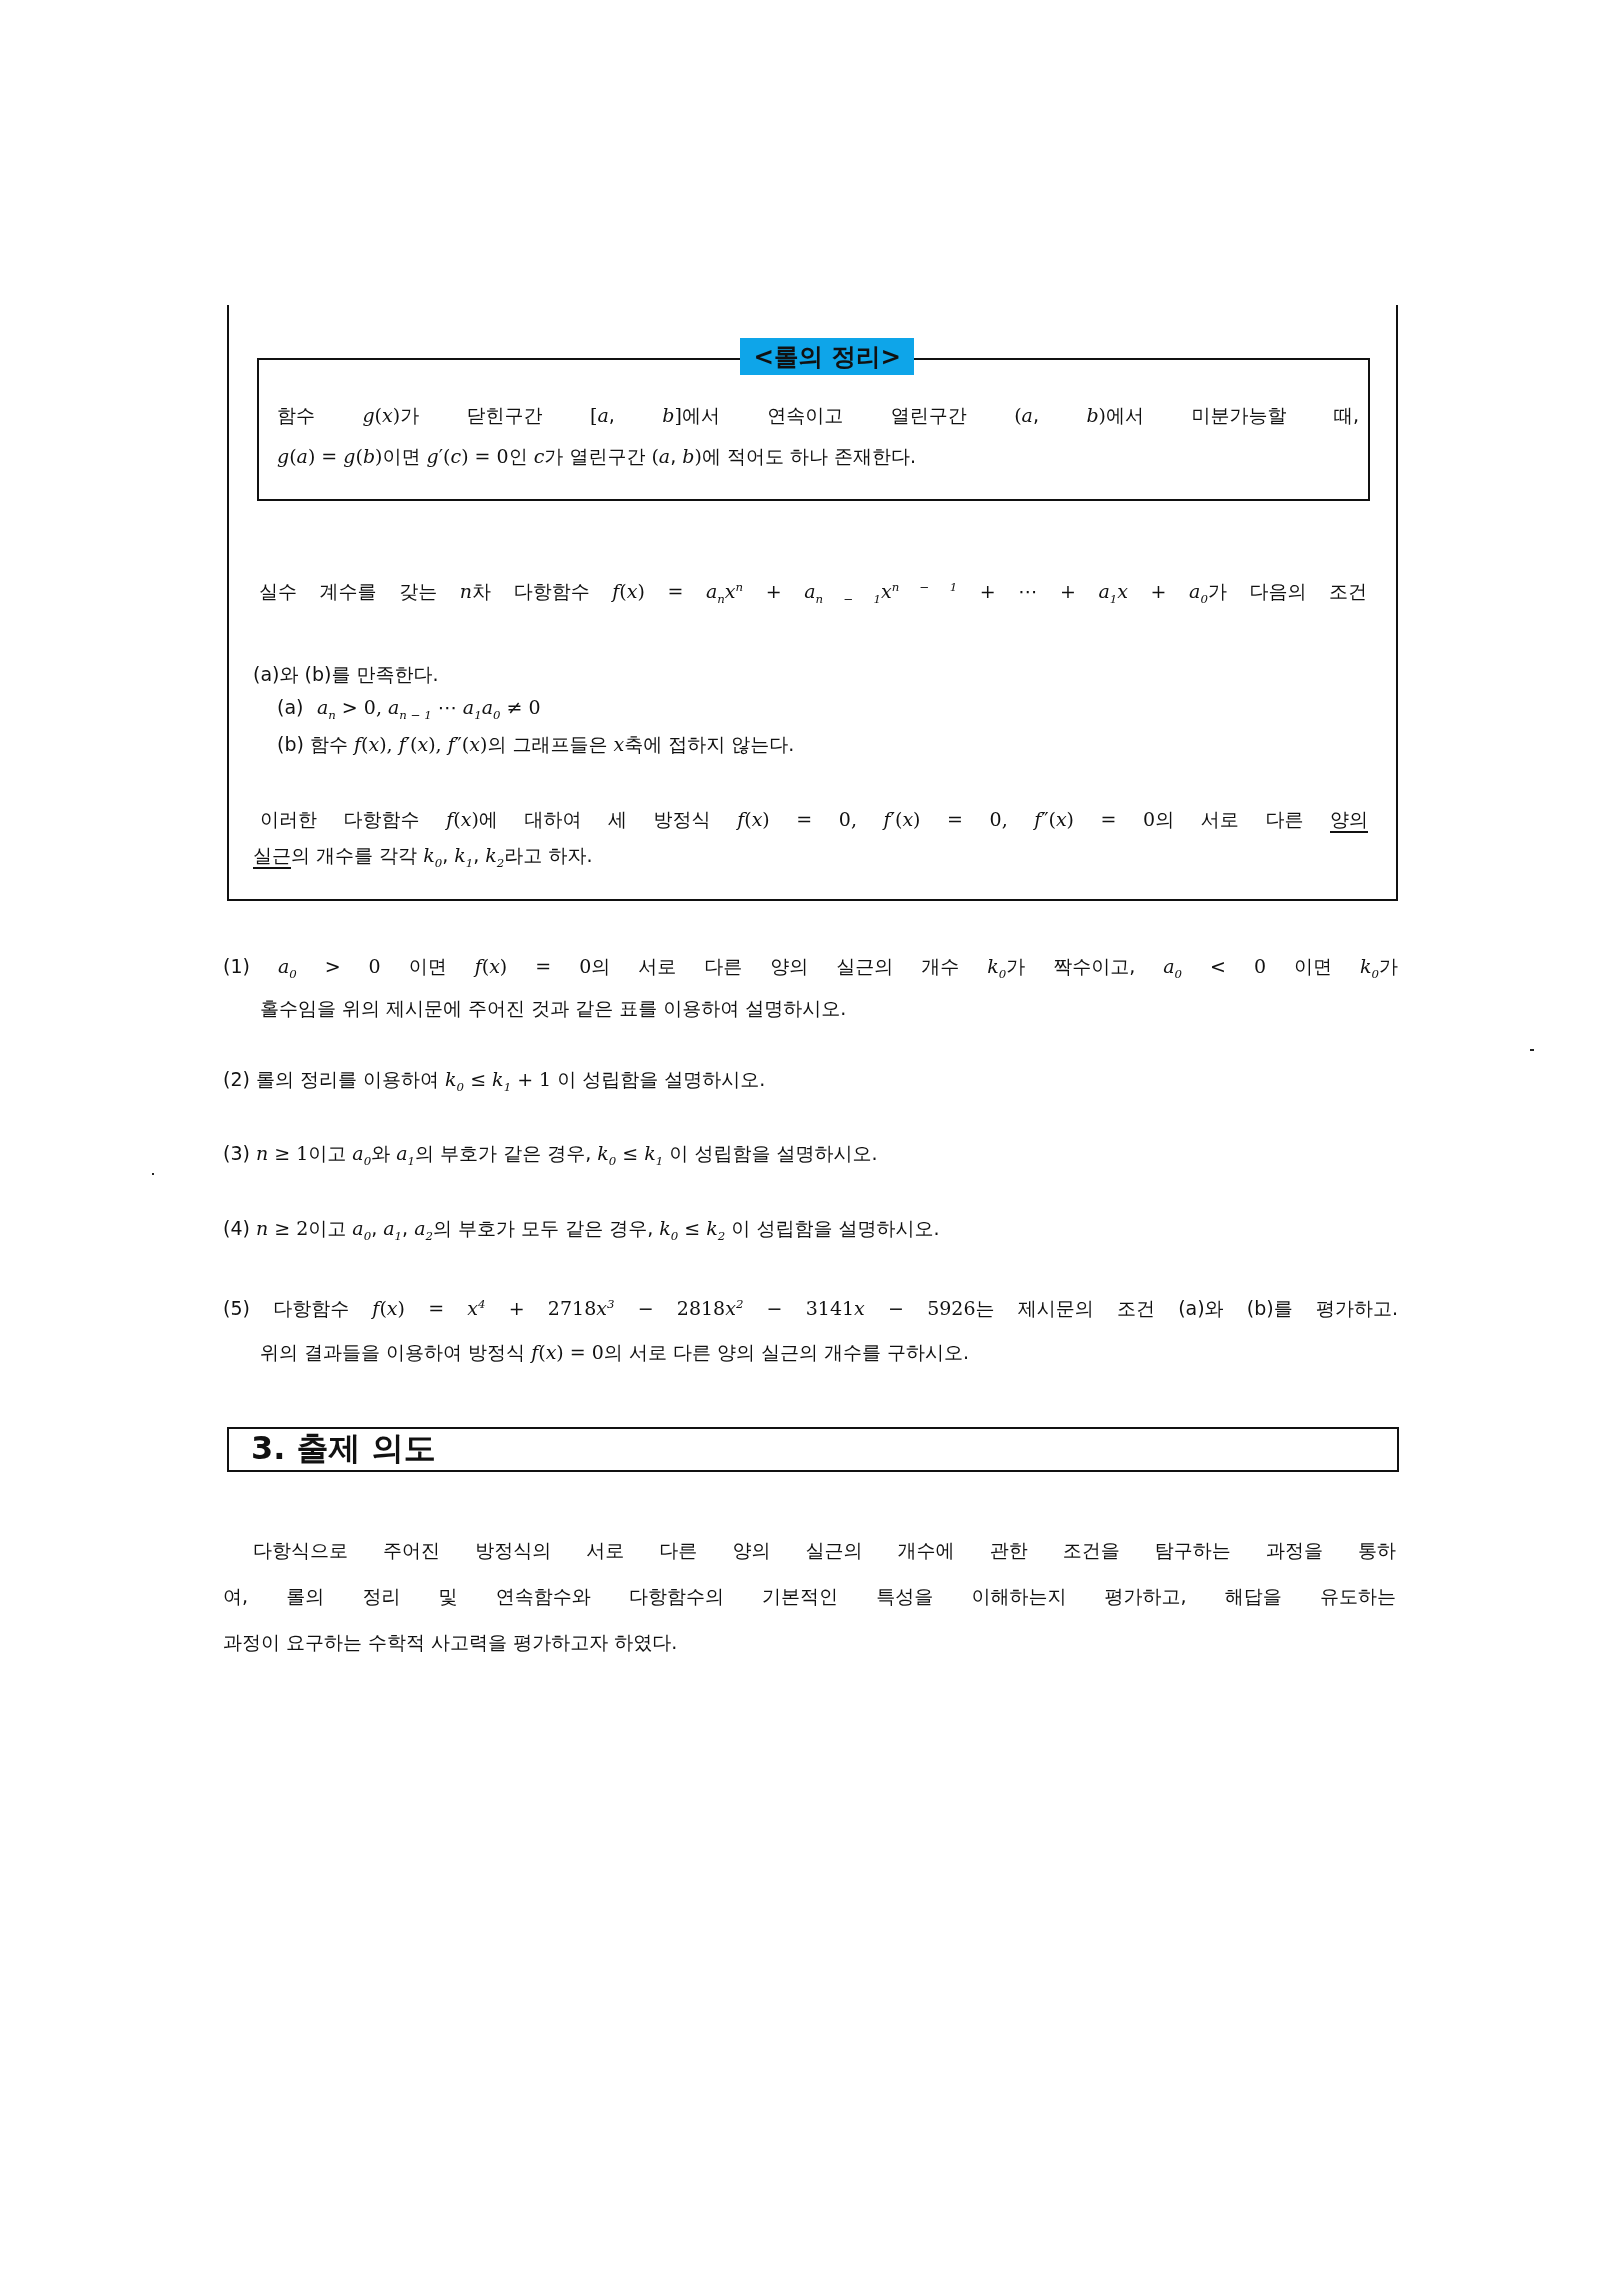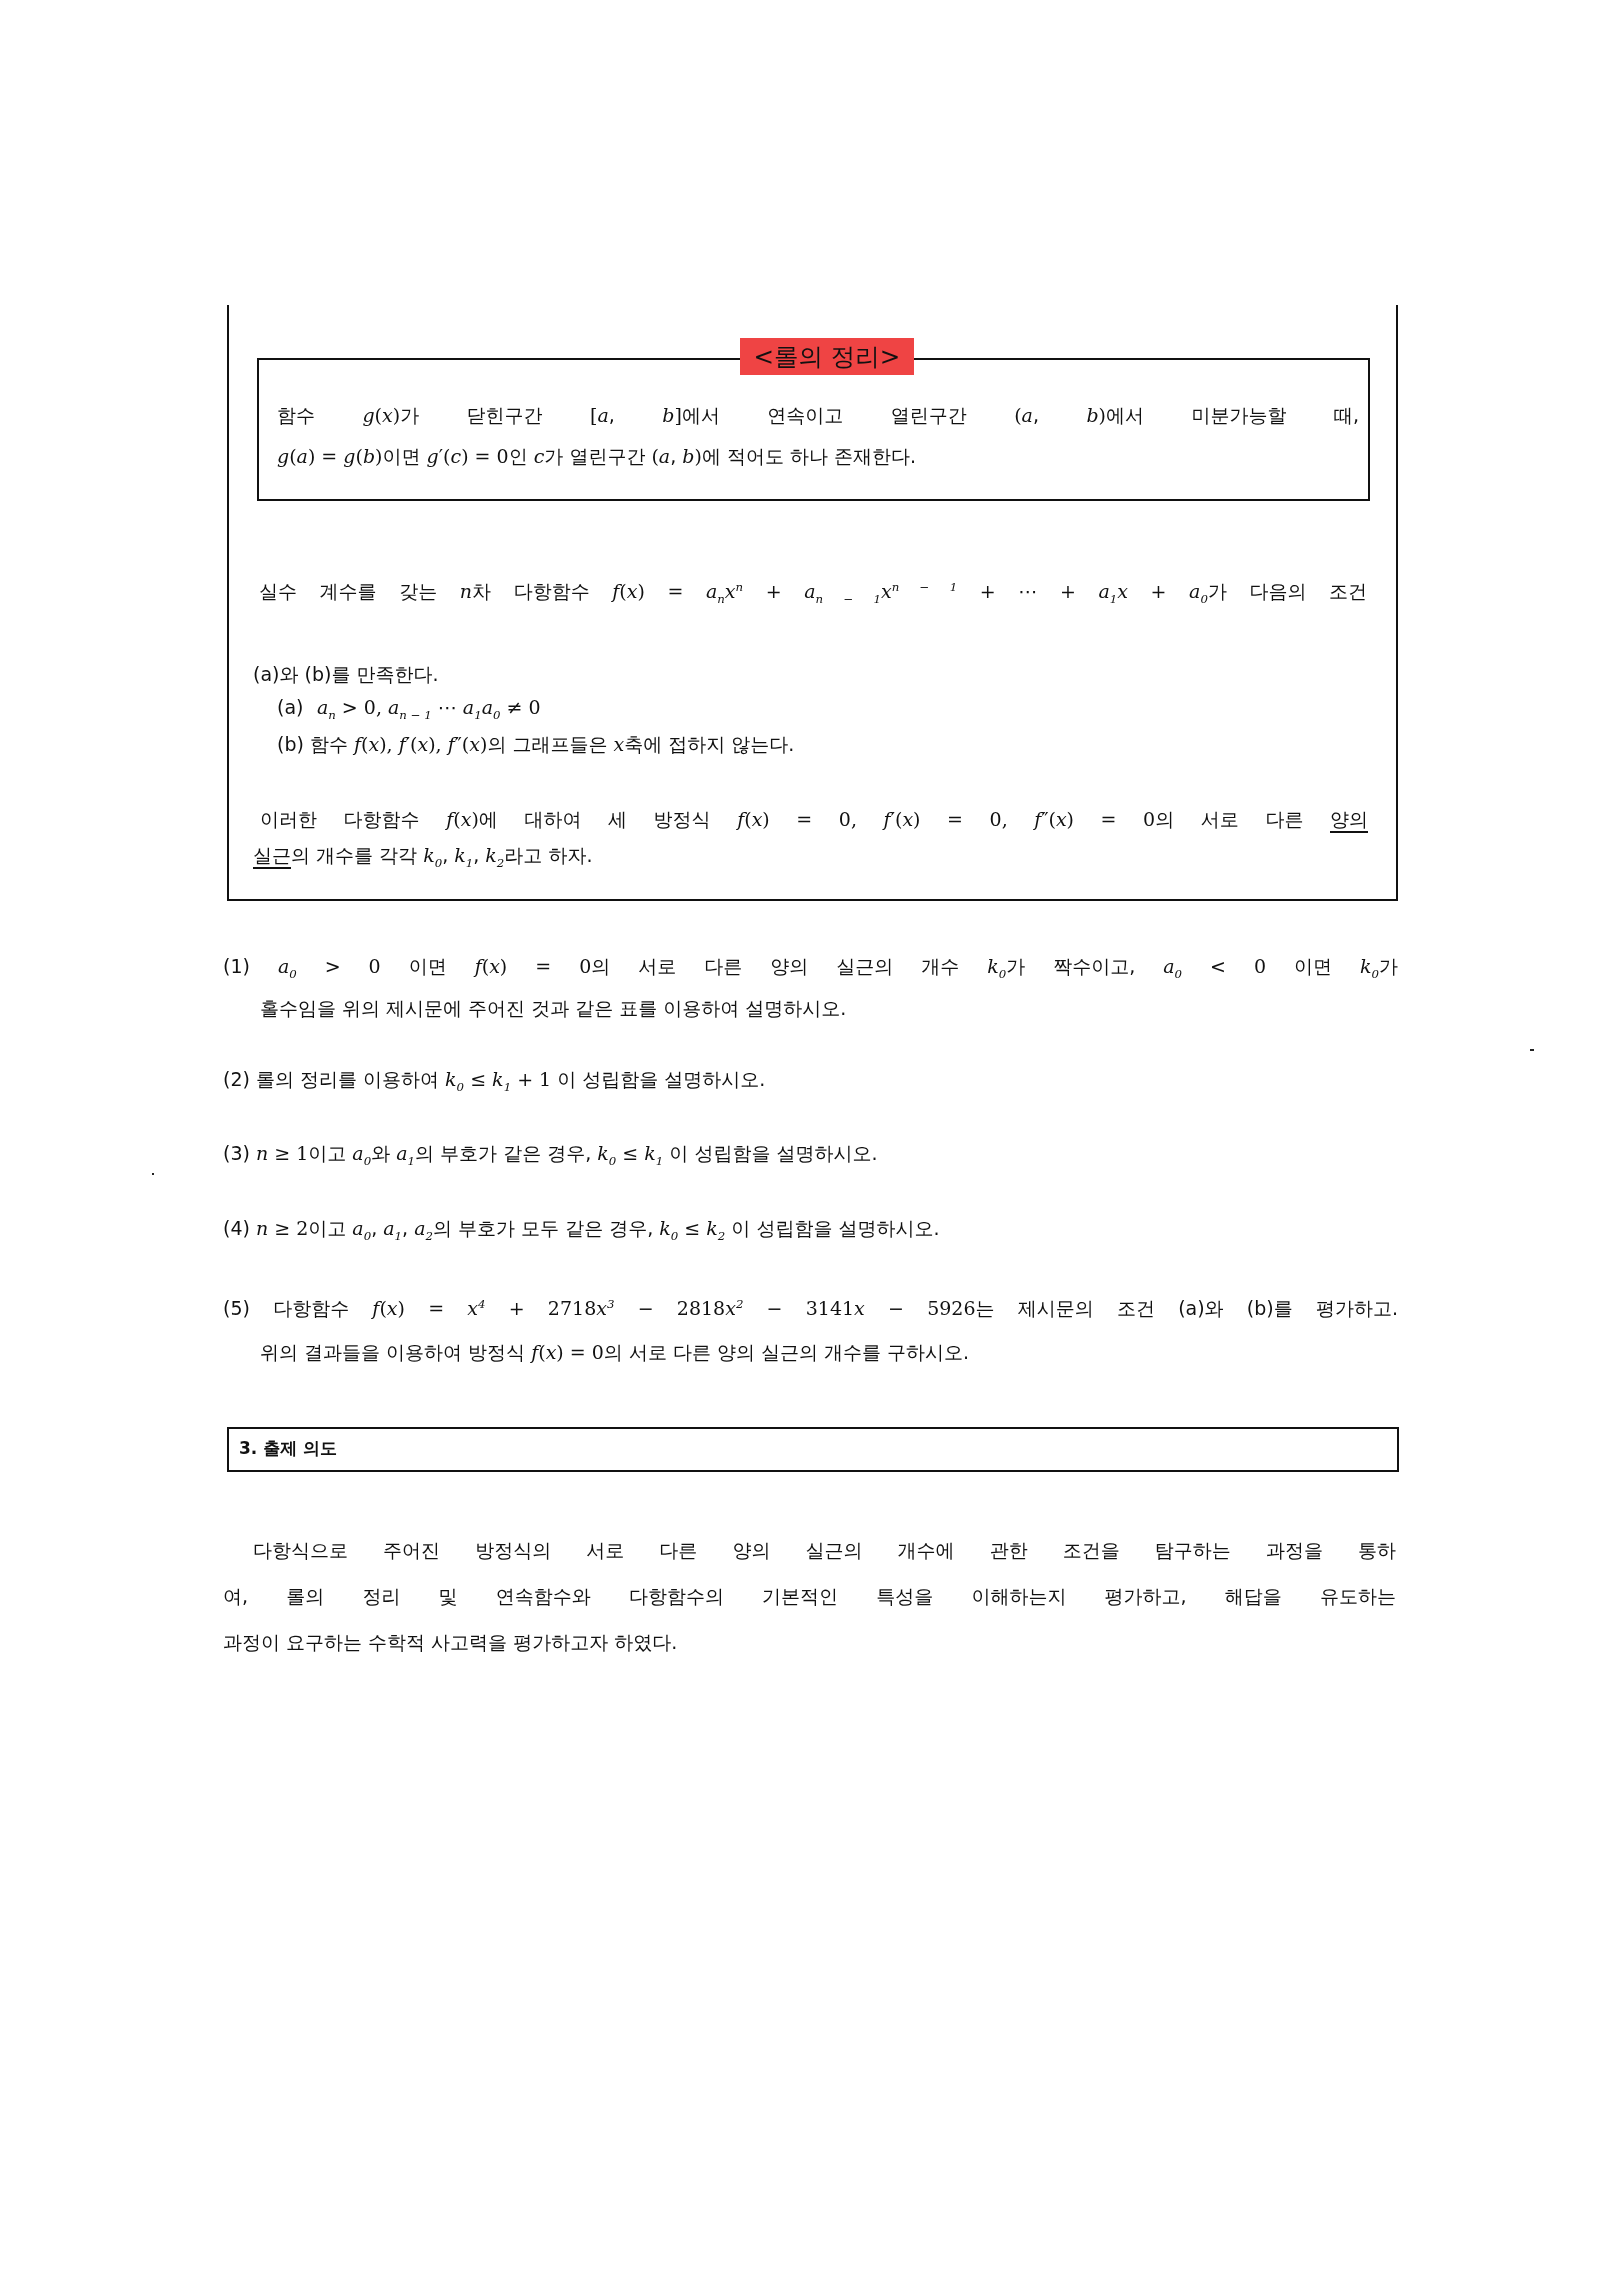--- a/index.html
+++ b/index.html
@@ -21,30 +21,30 @@
     border-left: 2.2px solid #111; border-right: 2.2px solid #111; border-bottom: 2.2px solid #111;
     box-sizing: border-box;
   }
   
   #rolle-box {
     left: 257px; top: 358px; width: 1113px; height: 143px;
     border: 2.2px solid #111; border-top-width: 2.2px; box-sizing: border-box;
   }
   #rolle-title {
     left: 740px; top: 338px; font-size: 24.5px; line-height: 37px;
-    background: #ef4444; padding: 0 13.4px; white-space: nowrap;
+    background: #0ea5e9; padding: 0 13.4px; white-space: nowrap; font-weight: bold;
   }
   .u { text-decoration: underline; text-decoration-thickness: 2.2px; text-underline-offset: 4.5px; }
 
   #section-box {
     left: 227px; top: 1427px; width: 1172px; height: 45px;
     border: 2.2px solid #111; box-sizing: border-box;
   }
   #section-title {
-    left: 239px; top: 1431px; font-size: 17px; line-height: 34px; font-weight: bold; white-space: nowrap;
+    left: 251px; top: 1431px; font-size: 32px; line-height: 34px; font-weight: bold; white-space: nowrap;
   }
   .speck { width: 3.7px; height: 2.2px; background: #222; }
 </style>
 </head>
 <body>
 
 <div id="outer-frame" class="abs"></div>
 
 <div id="rolle-box" class="abs"></div>
 <div id="rolle-title" class="abs">&lt;롤의 정리&gt;</div>

